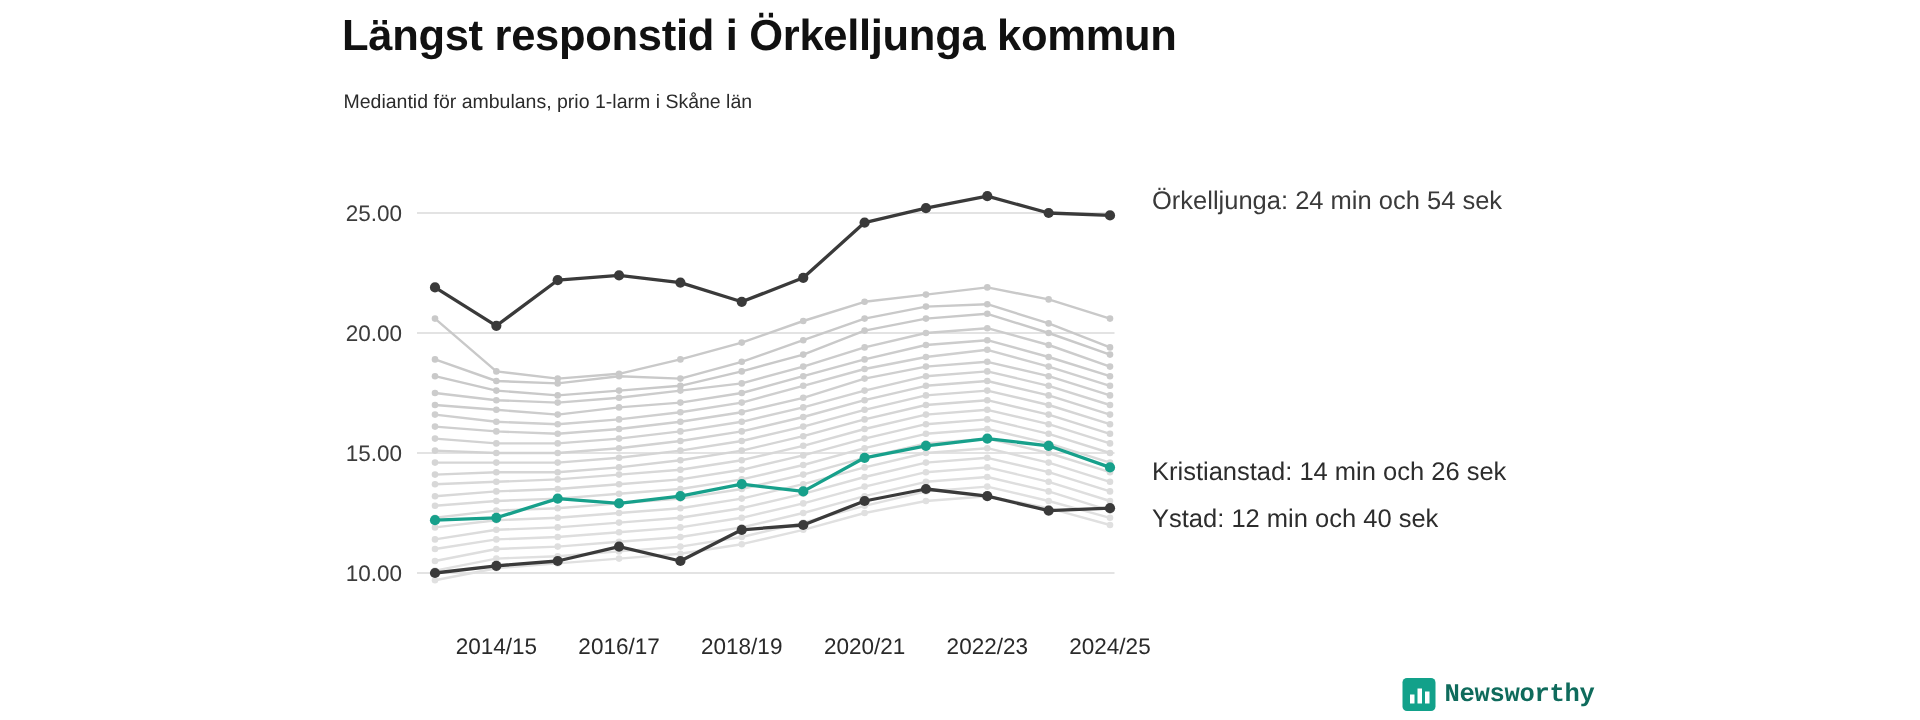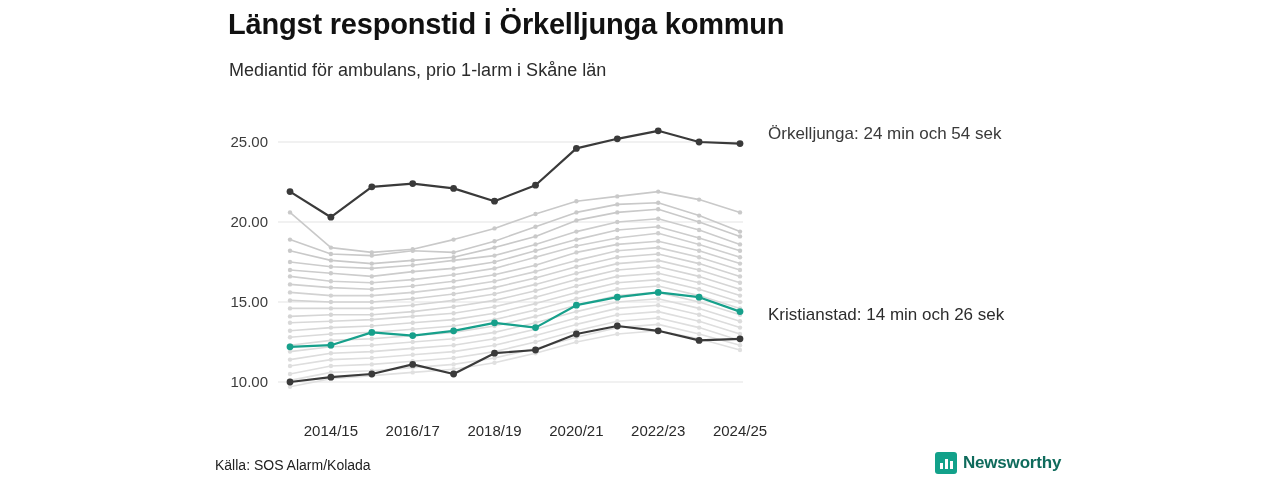--- a/index.html
+++ b/index.html
@@ -28,21 +28,21 @@
     font-size: 29px;
     font-weight: bold;
     letter-spacing: -0.2px;
     color: #111111;
     white-space: nowrap;
   }
   .subtitle {
     position: absolute;
     left: 229px;
     top: 60px;
-    font-size: 18px;
+    font-size: 13px;
     font-weight: normal;
     color: #2b2b2b;
     white-space: nowrap;
   }
   .plot {
     position: absolute;
     left: 0;
     top: 0;
     width: 1280px;
     height: 480px;
@@ -55,20 +55,21 @@
     color: #222222;
     white-space: nowrap;
   }
   .logo {
     position: absolute;
     left: 935px;
     top: 452px;
     display: flex;
     align-items: center;
     gap: 6px;
+    font-family: Liberation Mono, monospace;
   }
   .logo-mark {
     width: 22px;
     height: 22px;
     border-radius: 3px;
     background: #12a18a;
     display: flex;
     align-items: flex-end;
     justify-content: center;
     gap: 2px;
@@ -439,22 +440,22 @@
       <text x="330.9" y="436" text-anchor="middle" class="xtick">2014/15</text>
       <text x="412.7" y="436" text-anchor="middle" class="xtick">2016/17</text>
       <text x="494.5" y="436" text-anchor="middle" class="xtick">2018/19</text>
       <text x="576.4" y="436" text-anchor="middle" class="xtick">2020/21</text>
       <text x="658.2" y="436" text-anchor="middle" class="xtick">2022/23</text>
       <text x="740.0" y="436" text-anchor="middle" class="xtick">2024/25</text>
     </svg>
 
   <div class="annot annot-dark" style="left:748px; top:124px;margin-left:20px;">Örkelljunga: 24 min och 54 sek</div>
   <div class="annot annot-teal" style="left:748px; top:305px;">Kristianstad: 14 min och 26 sek</div>
-
-  <div class="source">Källa: SOS Alarm/Kolada</div>
+  <div class="annot annot-teal" style="left:748px; top:336px;">Ystad: 12 min och 40 sek</div>
+
 
   <div class="logo">
     <span class="logo-mark">
         <i></i>
         <i></i>
         <i></i>
       </span>
     <span class="logo-text">Newsworthy</span>
   </div>
 

